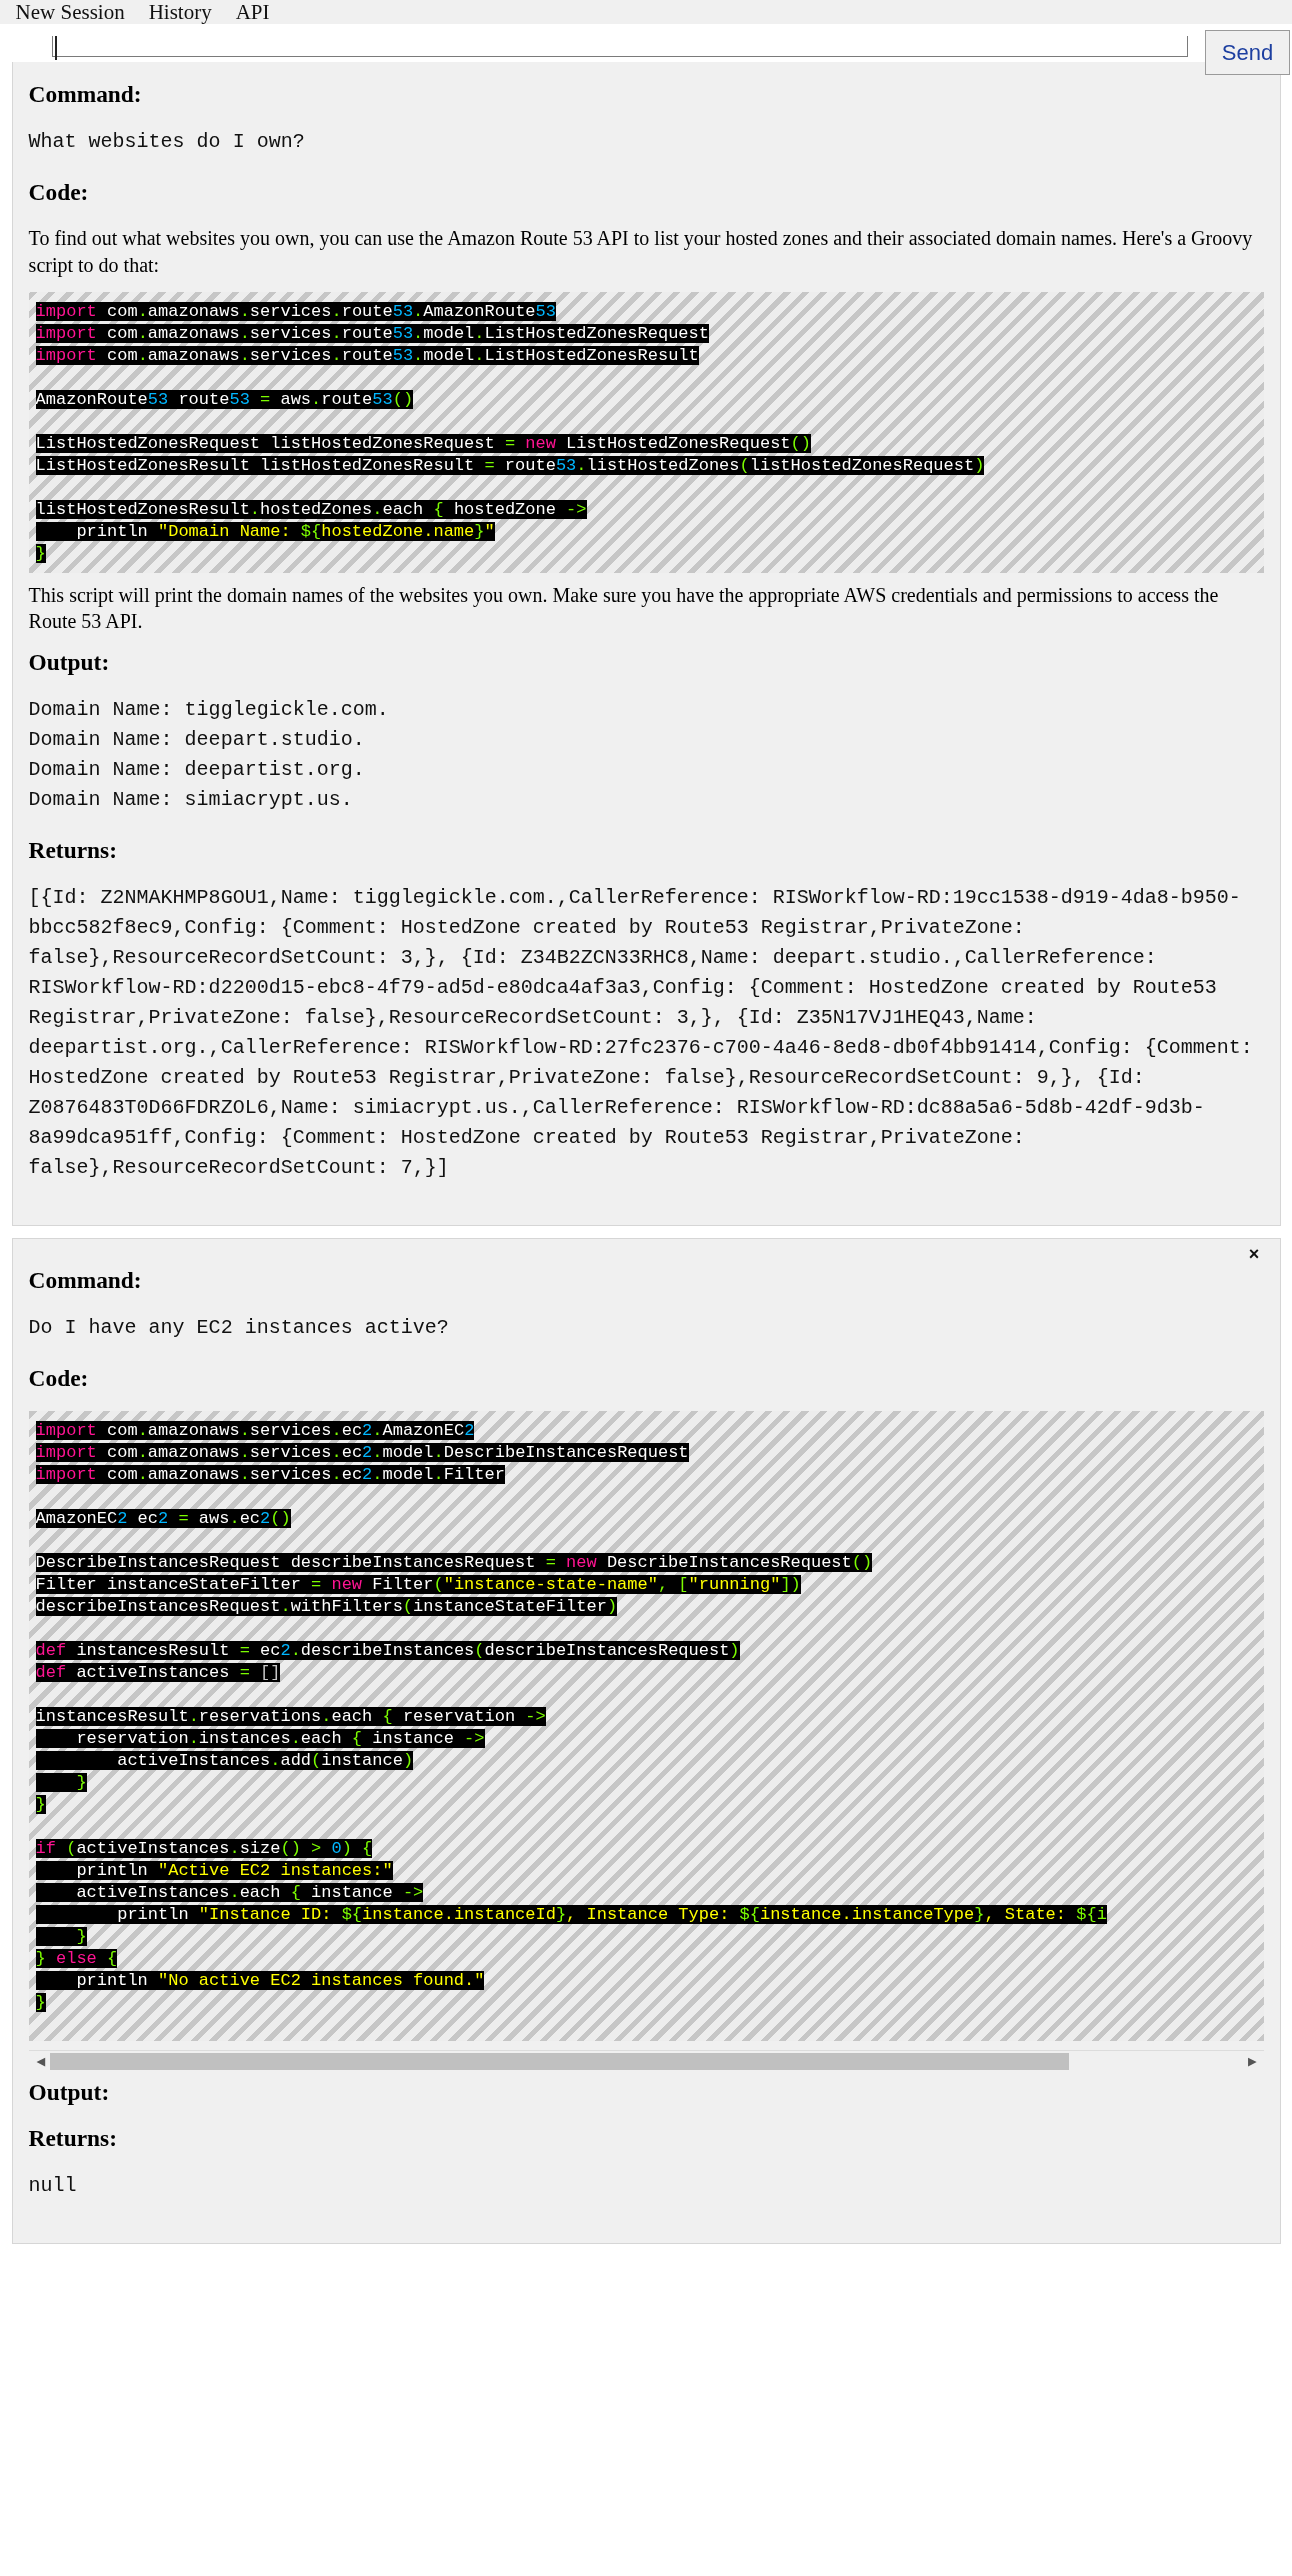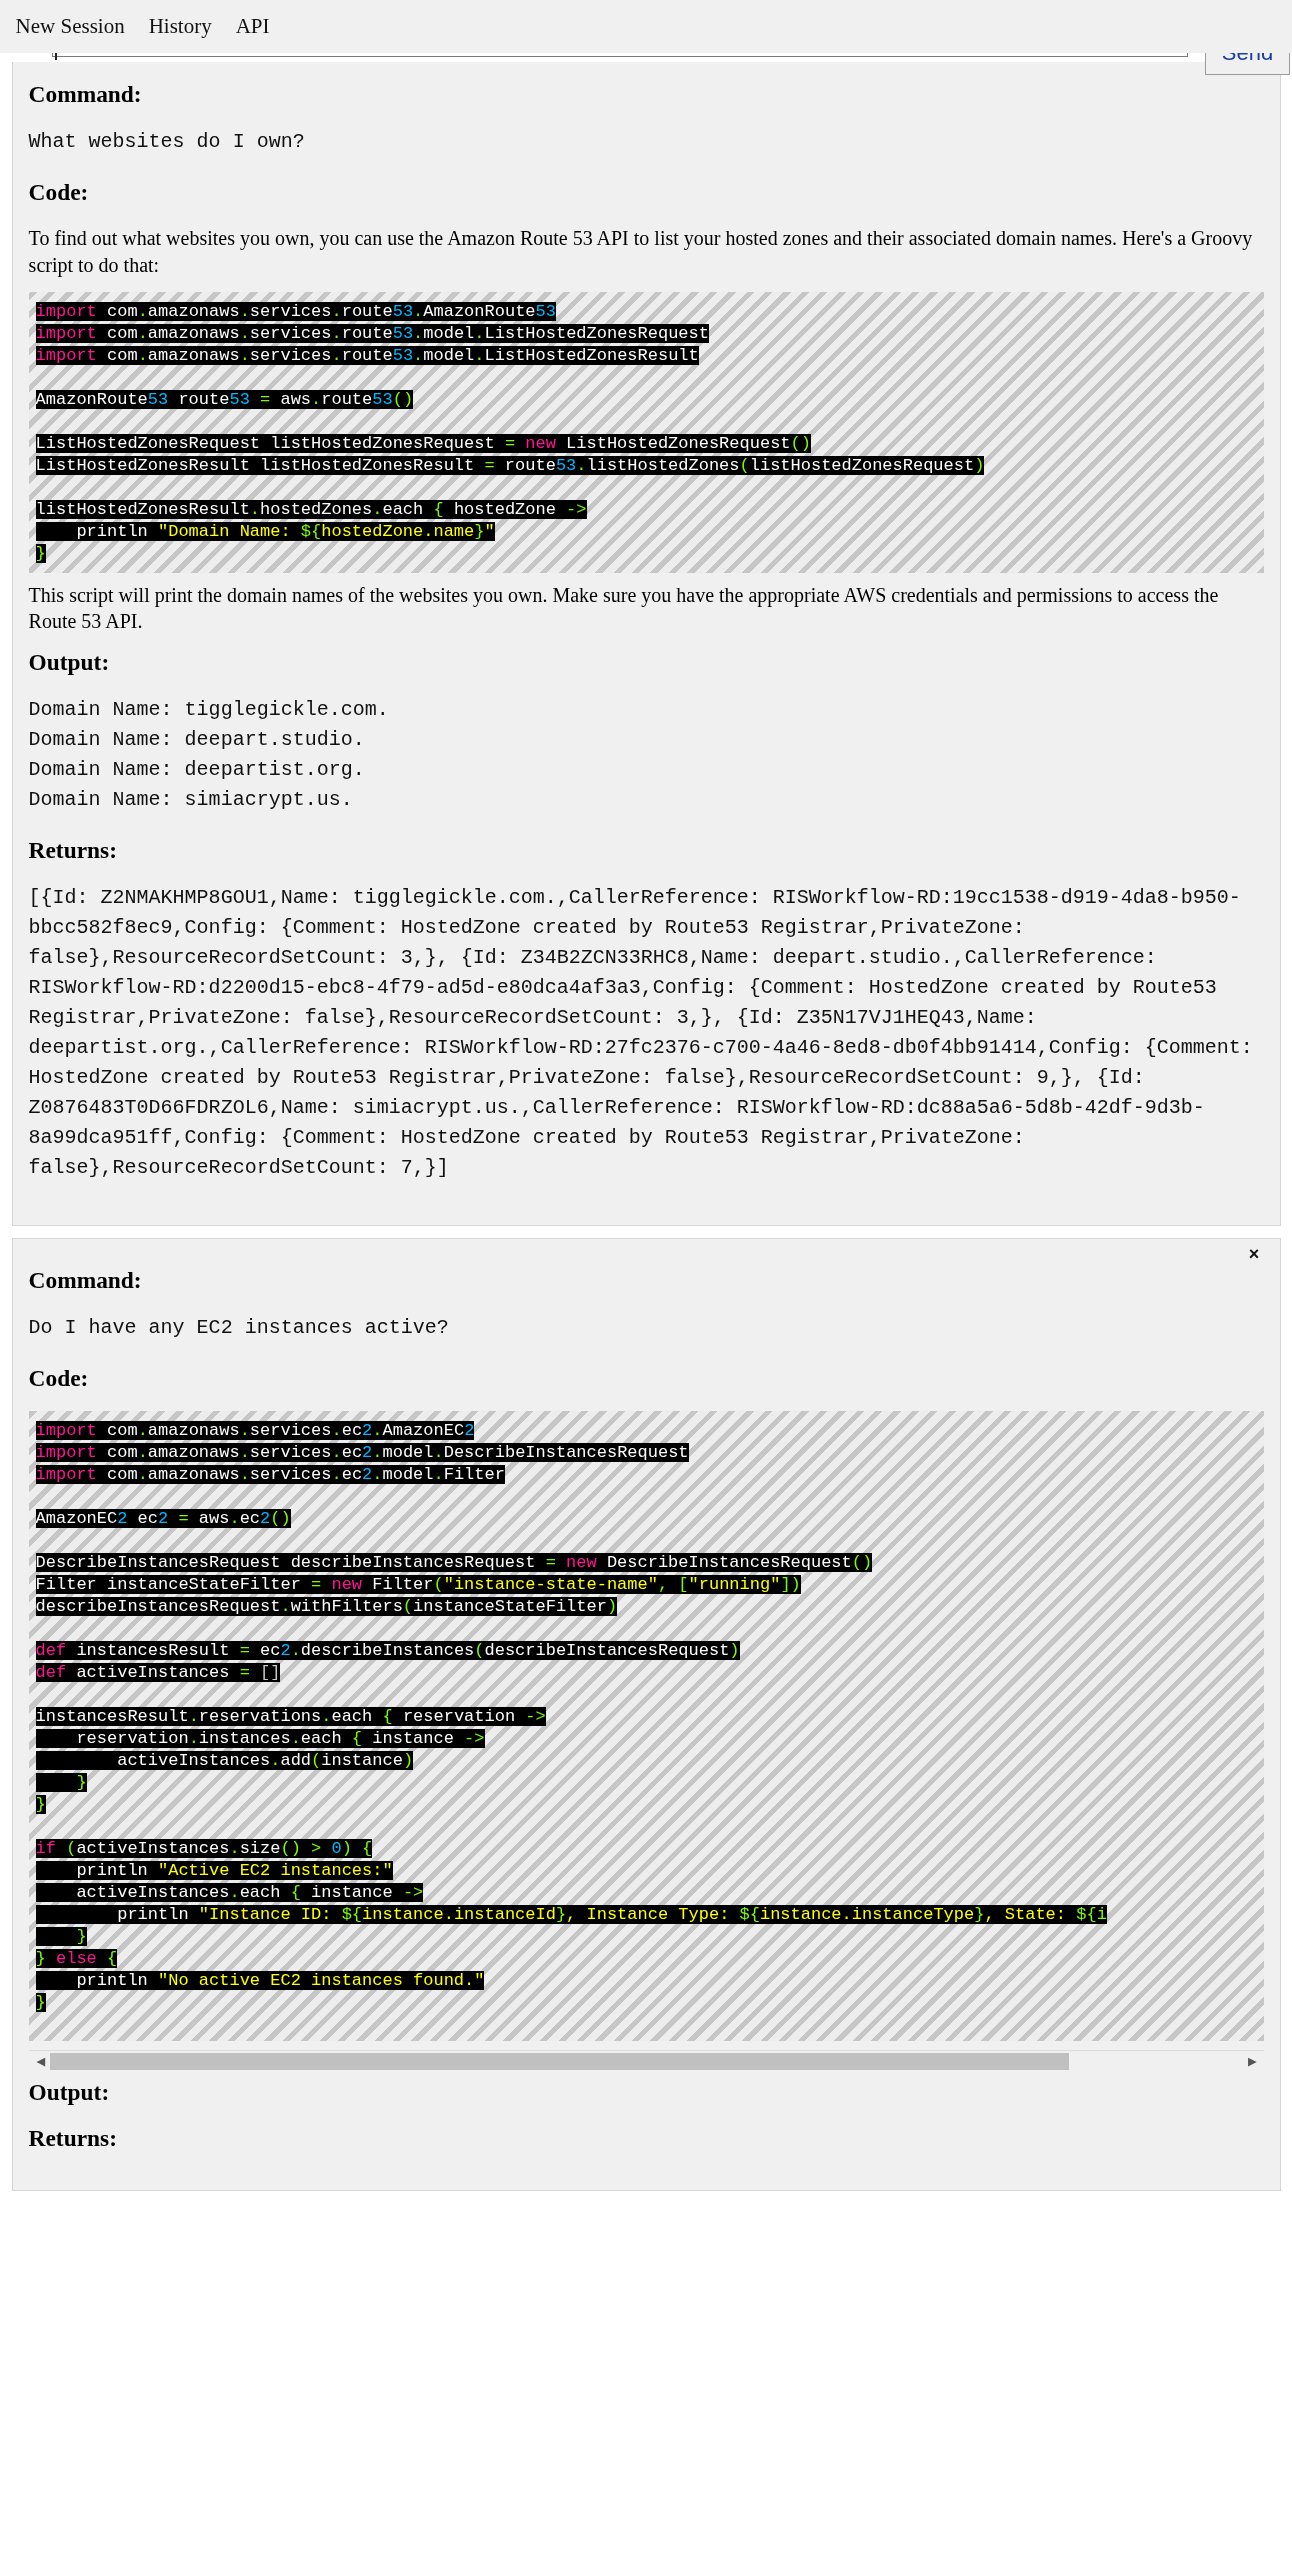--- a/index.html
+++ b/index.html
@@ -5,21 +5,21 @@
   * { box-sizing: border-box; }
   html, body {
     margin: 0; padding: 0;
     background: #ffffff;
     font-family: "Liberation Serif", serif;
   }
   body { width: 1293px; height: 2576px; position: relative; overflow: hidden; }
 
   
   .menubar {
-    position: absolute; top: 0; left: 0; width: 1293px; height: 53px;
+    position: absolute; top: 0; left: 0; width: 1293px; height: 24px;
     background: #f0f0f0;
     display: flex; align-items: center;
     padding-left: 15.6px;
     font-family: "Liberation Serif", serif;
     font-size: 21px; color: #111;
     z-index: 40;
   }
   .menubar .mi { margin-right: 24px; cursor: default; white-space: nowrap; }
 
   
@@ -198,18 +198,19 @@
 
       <div class="hscroll">
         <div class="arrow left">◀</div>
         <div class="thumb"></div>
         <div class="arrow right">▶</div>
       </div>
 
       <h3 class="section">Output:</h3>
 
       <h3 class="section">Returns:</h3>
+      <div class="mono">null</div>
 
     </div>
   </div>
 
 </div>
 
 
 </body></html>

